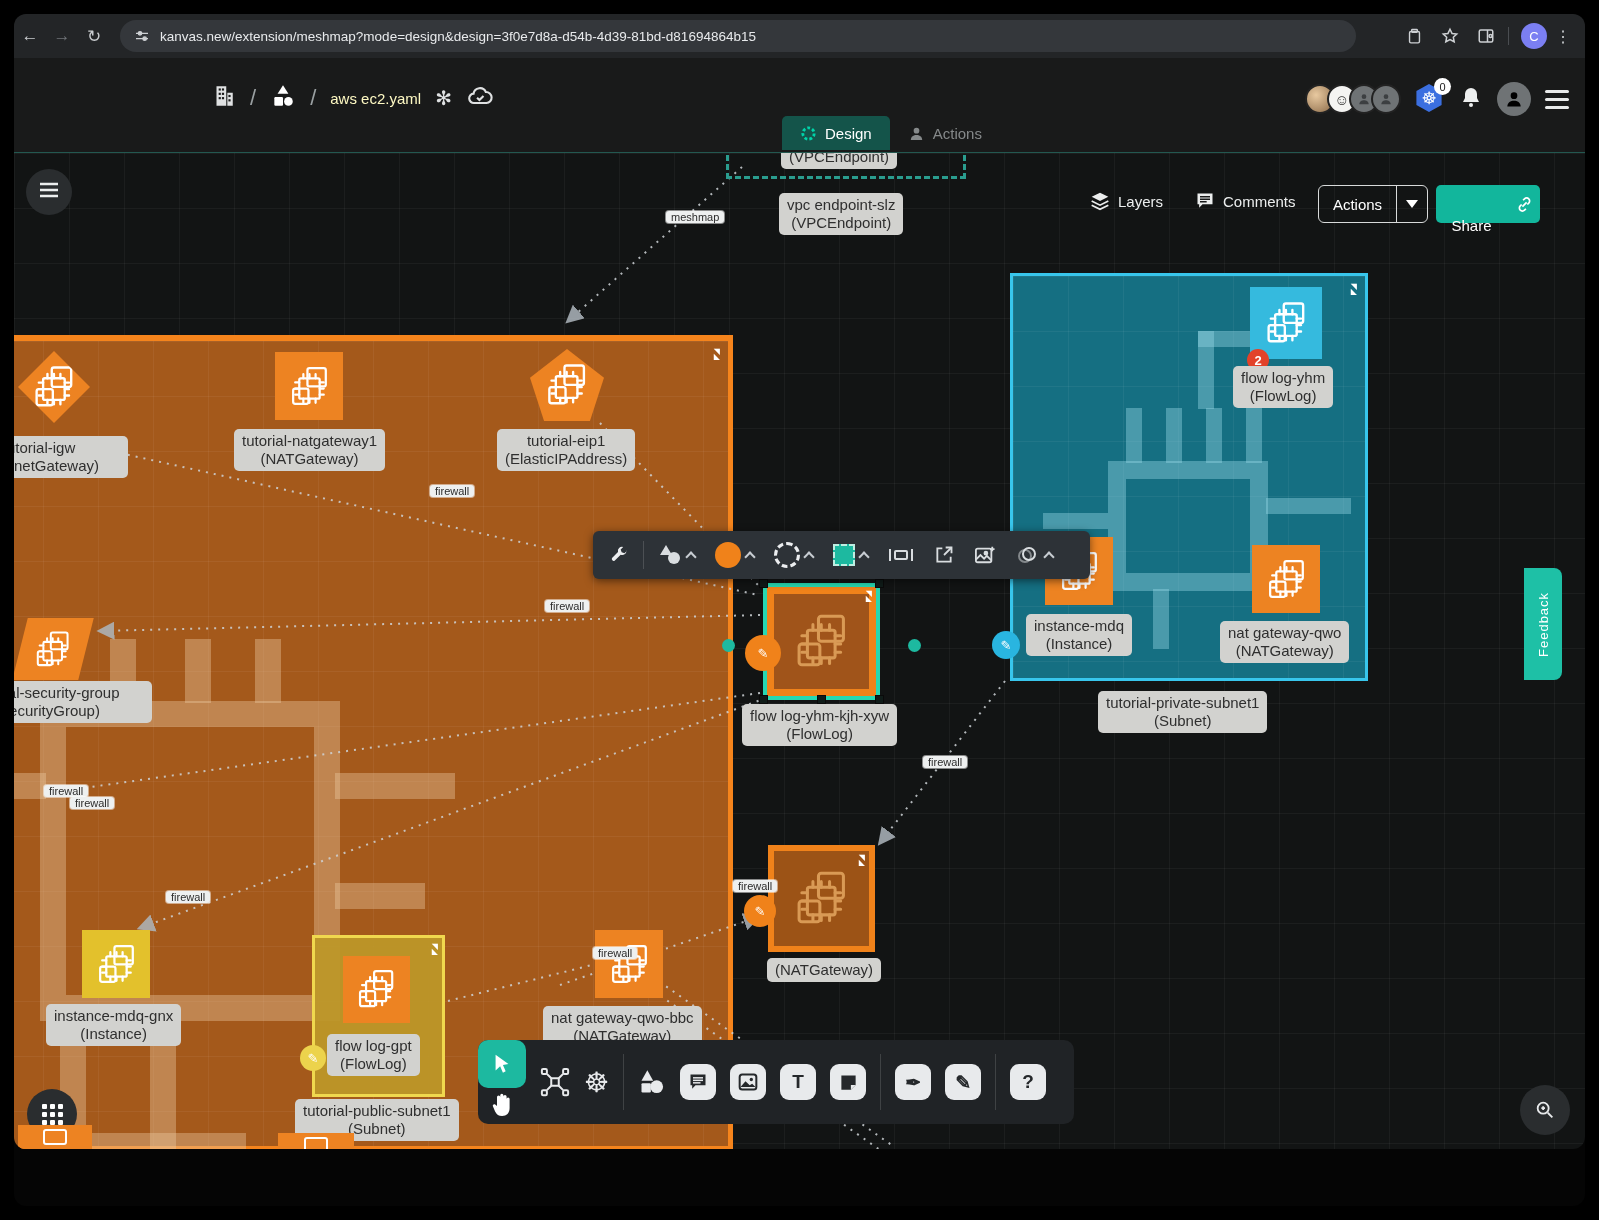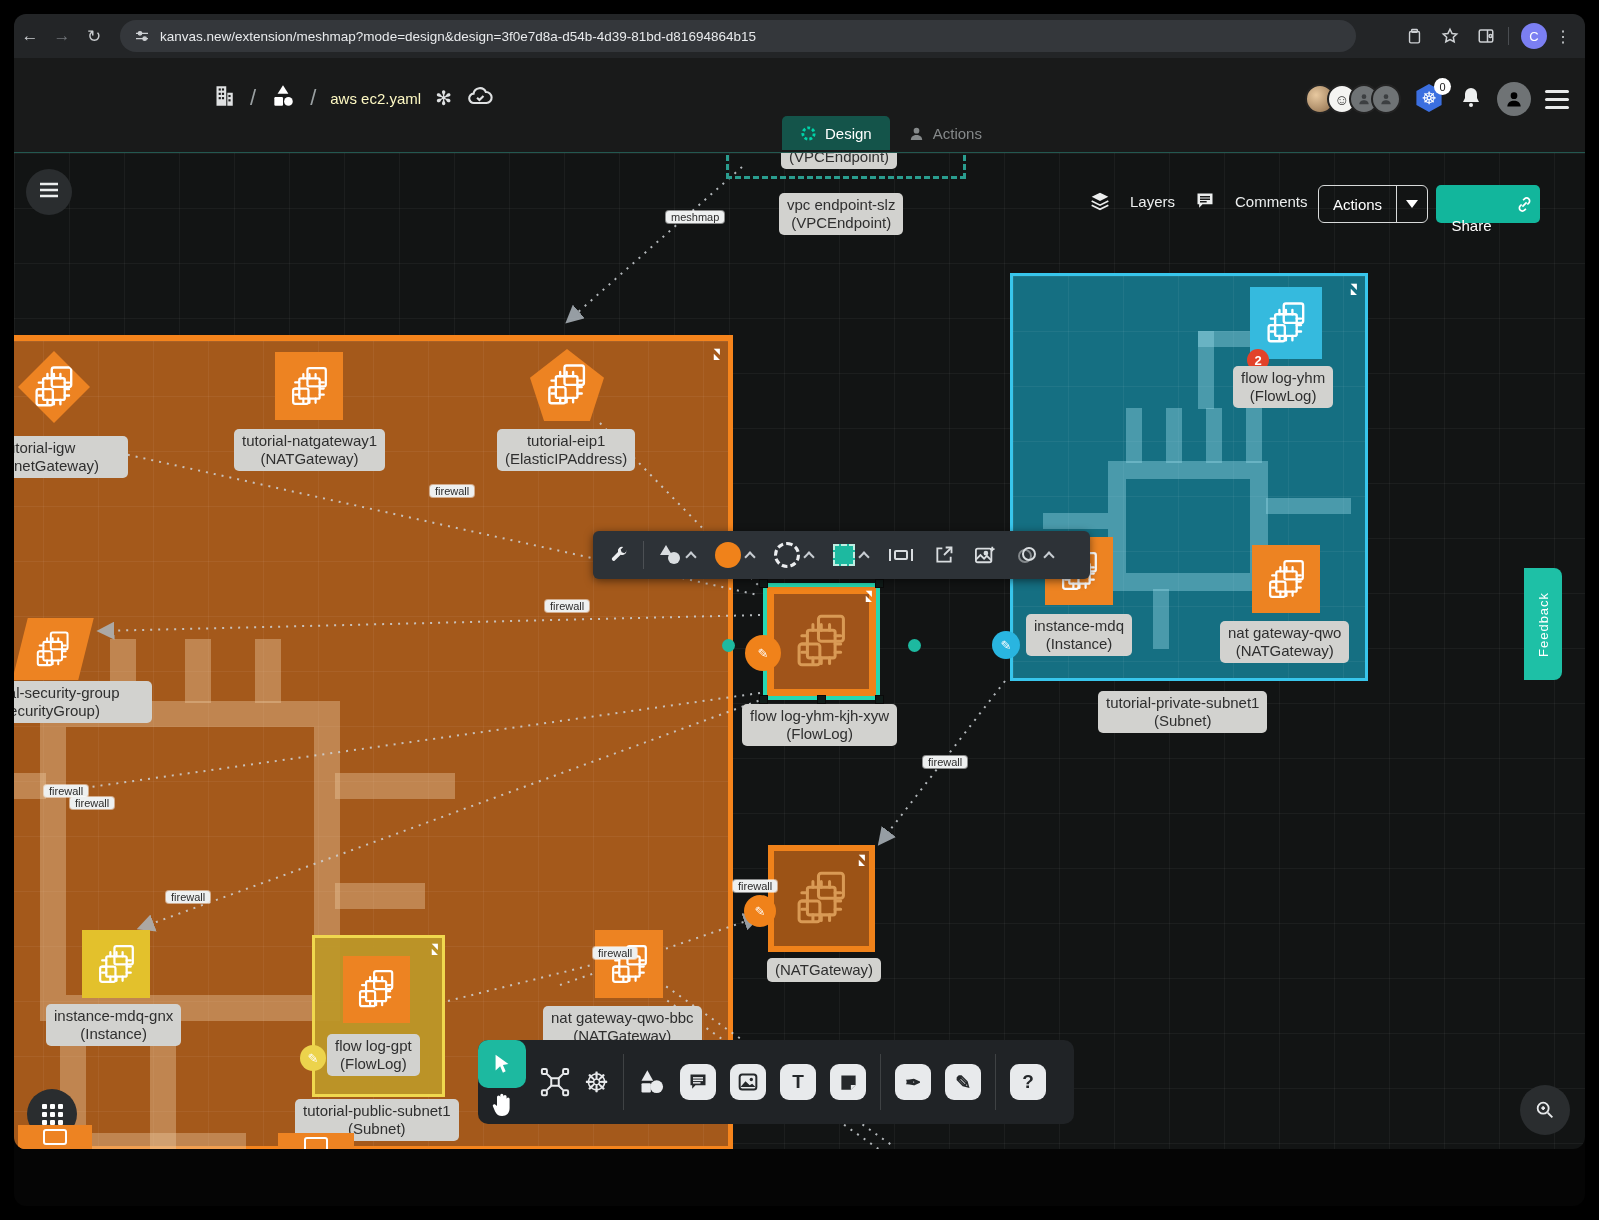--- a/index.html
+++ b/index.html
@@ -49,21 +49,21 @@
   #modes { position:absolute; left:768px; top:58px; display:flex; align-items:flex-end; }
   #mode-design { height:34px; background:#14544a; border-radius:5px 5px 0 0; color:#fff; font-size:15px; display:flex; align-items:center; gap:8px; padding:0 18px; }
   #mode-operate { height:34px; color:#85898a; font-size:15px; display:flex; align-items:center; gap:8px; padding:0 18px; }
 
   
   #canvas { position:relative; height:997px; background:#121414;
     background-image:linear-gradient(rgba(255,255,255,.045) 1px, transparent 1px),linear-gradient(90deg, rgba(255,255,255,.045) 1px, transparent 1px);
     background-size:55px 55px; border-top:1px solid #235850; border-radius:0 0 12px 12px; overflow:hidden; }
   .circlebtn { position:absolute; border-radius:50%; background:#2a2d2f; display:flex; align-items:center; justify-content:center; }
   #cv-toolbar { position:absolute; top:32px; right:0; left:0; height:40px; }
-  .tbtxt { position:absolute; display:flex; align-items:center; gap:20px; color:#eceeee; font-size:15px; top:6px; }
+  .tbtxt { position:absolute; display:flex; align-items:center; gap:8px; color:#eceeee; font-size:15px; top:6px; }
   #actions { position:absolute; left:1304px; top:0; width:110px; height:38px; border:1.5px solid #d8dada; border-radius:6px; display:flex; color:#fff; font-size:15px; }
   #actions .lbl { flex:1; display:flex; align-items:center; justify-content:center; border-right:1.5px solid #d8dada;text-align:right; }
   #actions .dd { width:30px; display:flex; align-items:center; justify-content:center; }
   #share { position:absolute; left:1422px; top:0; width:104px; height:38px; background:#12b69c; border-radius:5px; display:flex; color:#fff; font-size:15px; }
   #share .lbl { flex:1; display:flex; align-items:center; justify-content:center; border-right:1px solid rgba(0,0,0,.25);margin-top:40px; }
   #share .ic { width:32px; display:flex; align-items:center; justify-content:center; }
 
   .region { position:absolute; }
   #vpc { left:-26px; top:182px; width:745px; height:815px; background:#a4591b; border-top:6px solid #f5841c; border-right:5px solid #f5841c; border-bottom:4px solid #f5841c;
     background-image:linear-gradient(rgba(255,255,255,.05) 1px, transparent 1px),linear-gradient(90deg, rgba(255,255,255,.05) 1px, transparent 1px); background-size:55px 55px; }

